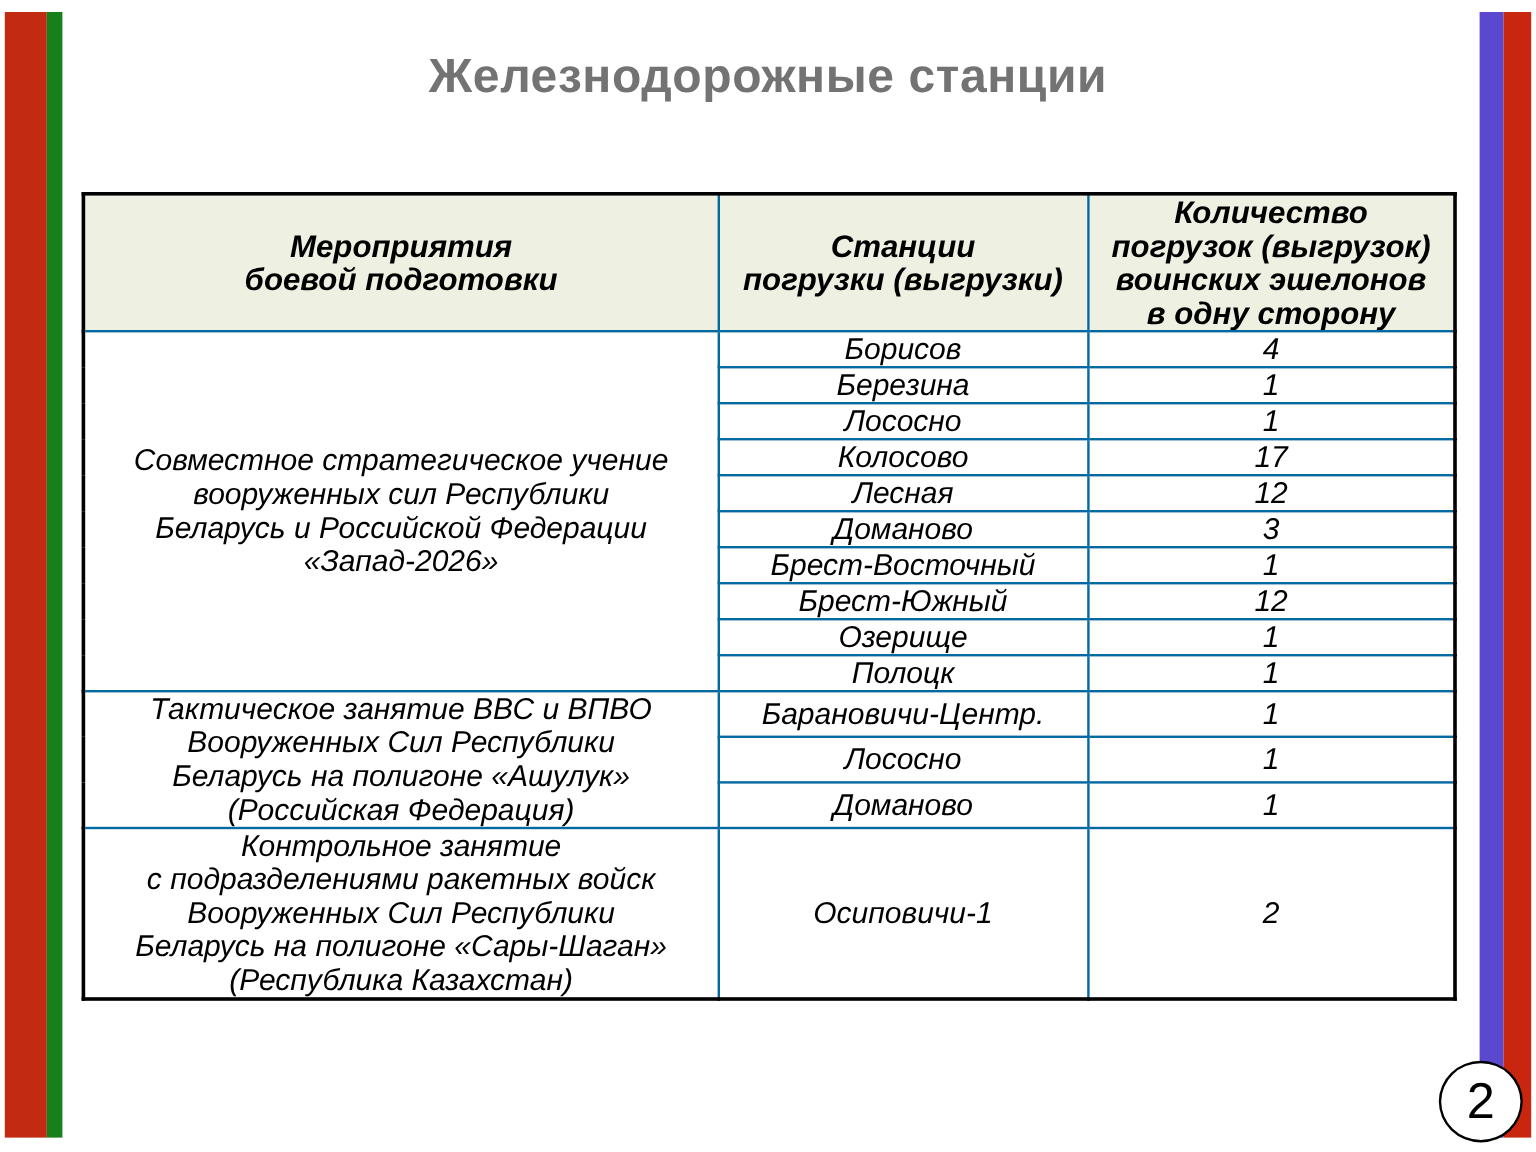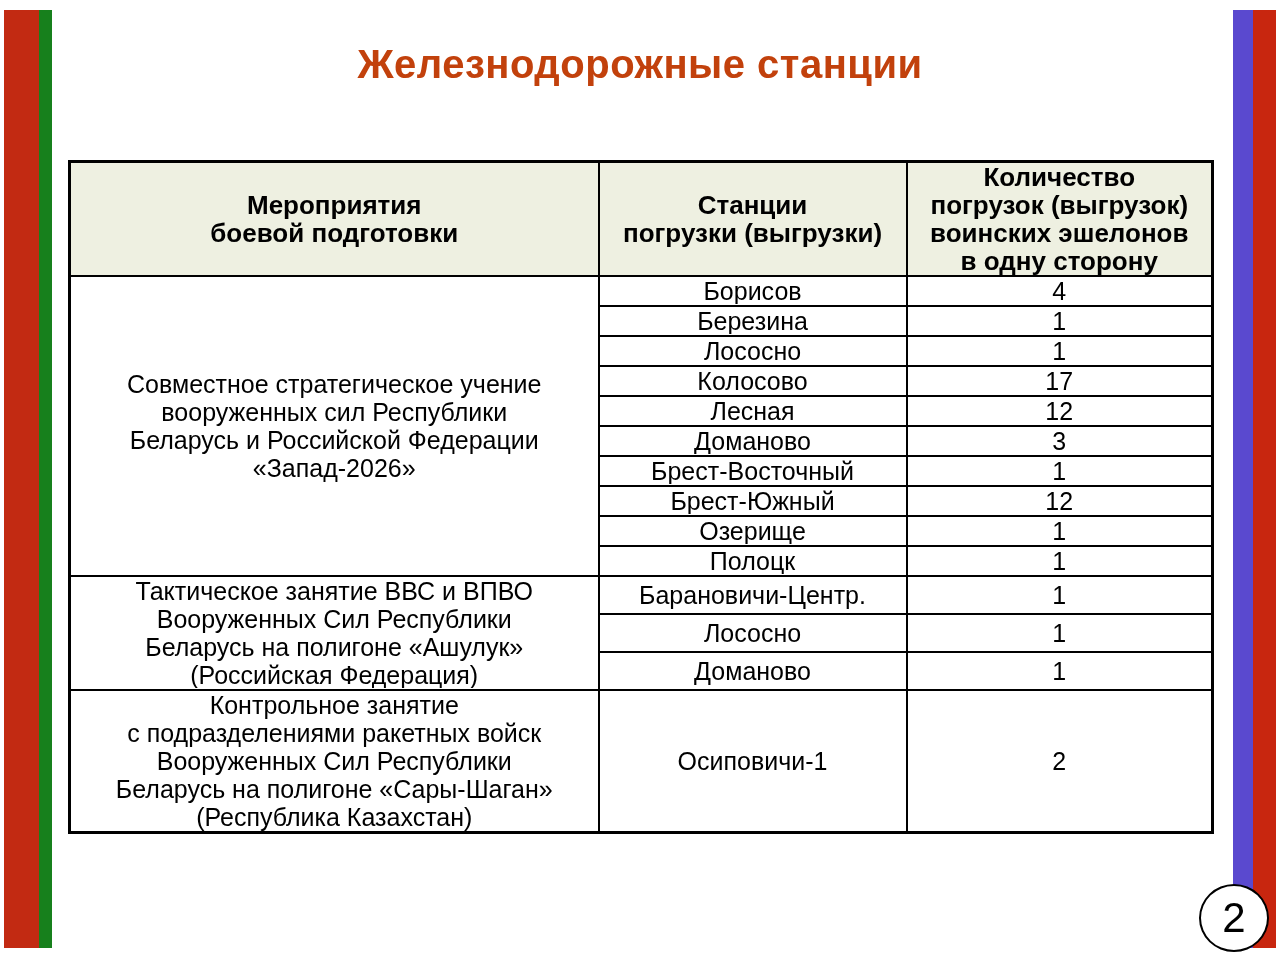--- a/index.html
+++ b/index.html
@@ -21,50 +21,51 @@
   .right-red  { left: 1253px; width: 23px; background: #c8260f; }
 
   
   .slide-title {
     position: absolute;
     top: 42px; left: 0;
     width: 100%;
     text-align: center;
     font-size: 40px;
     font-weight: bold;
-    color: #c2410c;
+    color: #737373;
     letter-spacing: 0.5px;
   }
 
   
   table.stations {
     position: absolute;
     left: 68px; top: 160px;
     width: 1143px;
     border-collapse: collapse;
     table-layout: fixed;
     border: 3px solid #000;
   }
   table.stations th, table.stations td {
-    border: 2px solid #000000;
+    border: 2px solid #0369a1;
     text-align: center;
     vertical-align: middle;
     padding: 0 2px;
     color: #000;
     white-space: pre-line;
     line-height: 28px;
     overflow: hidden;
+    font-style: italic;
   }
   table.stations th {
     background: #eef0e1;
     font-weight: bold;
     font-size: 26px;
     height: 112px;
   }
-  table.stations td { font-size: 25px; background: #ffffff; border-radius: 14px; }
+  table.stations td { font-size: 25px; background: #ffffff; }
   tr.r-s1 { height: 28px; }
   tr.r-s2 { height: 36px; }
   tr.r-s3 { height: 135px; }
 
   
   .page-badge {
     position: absolute;
     left: 1199px; top: 884px;
     width: 70px; height: 68px;
     background: #ffffff;

